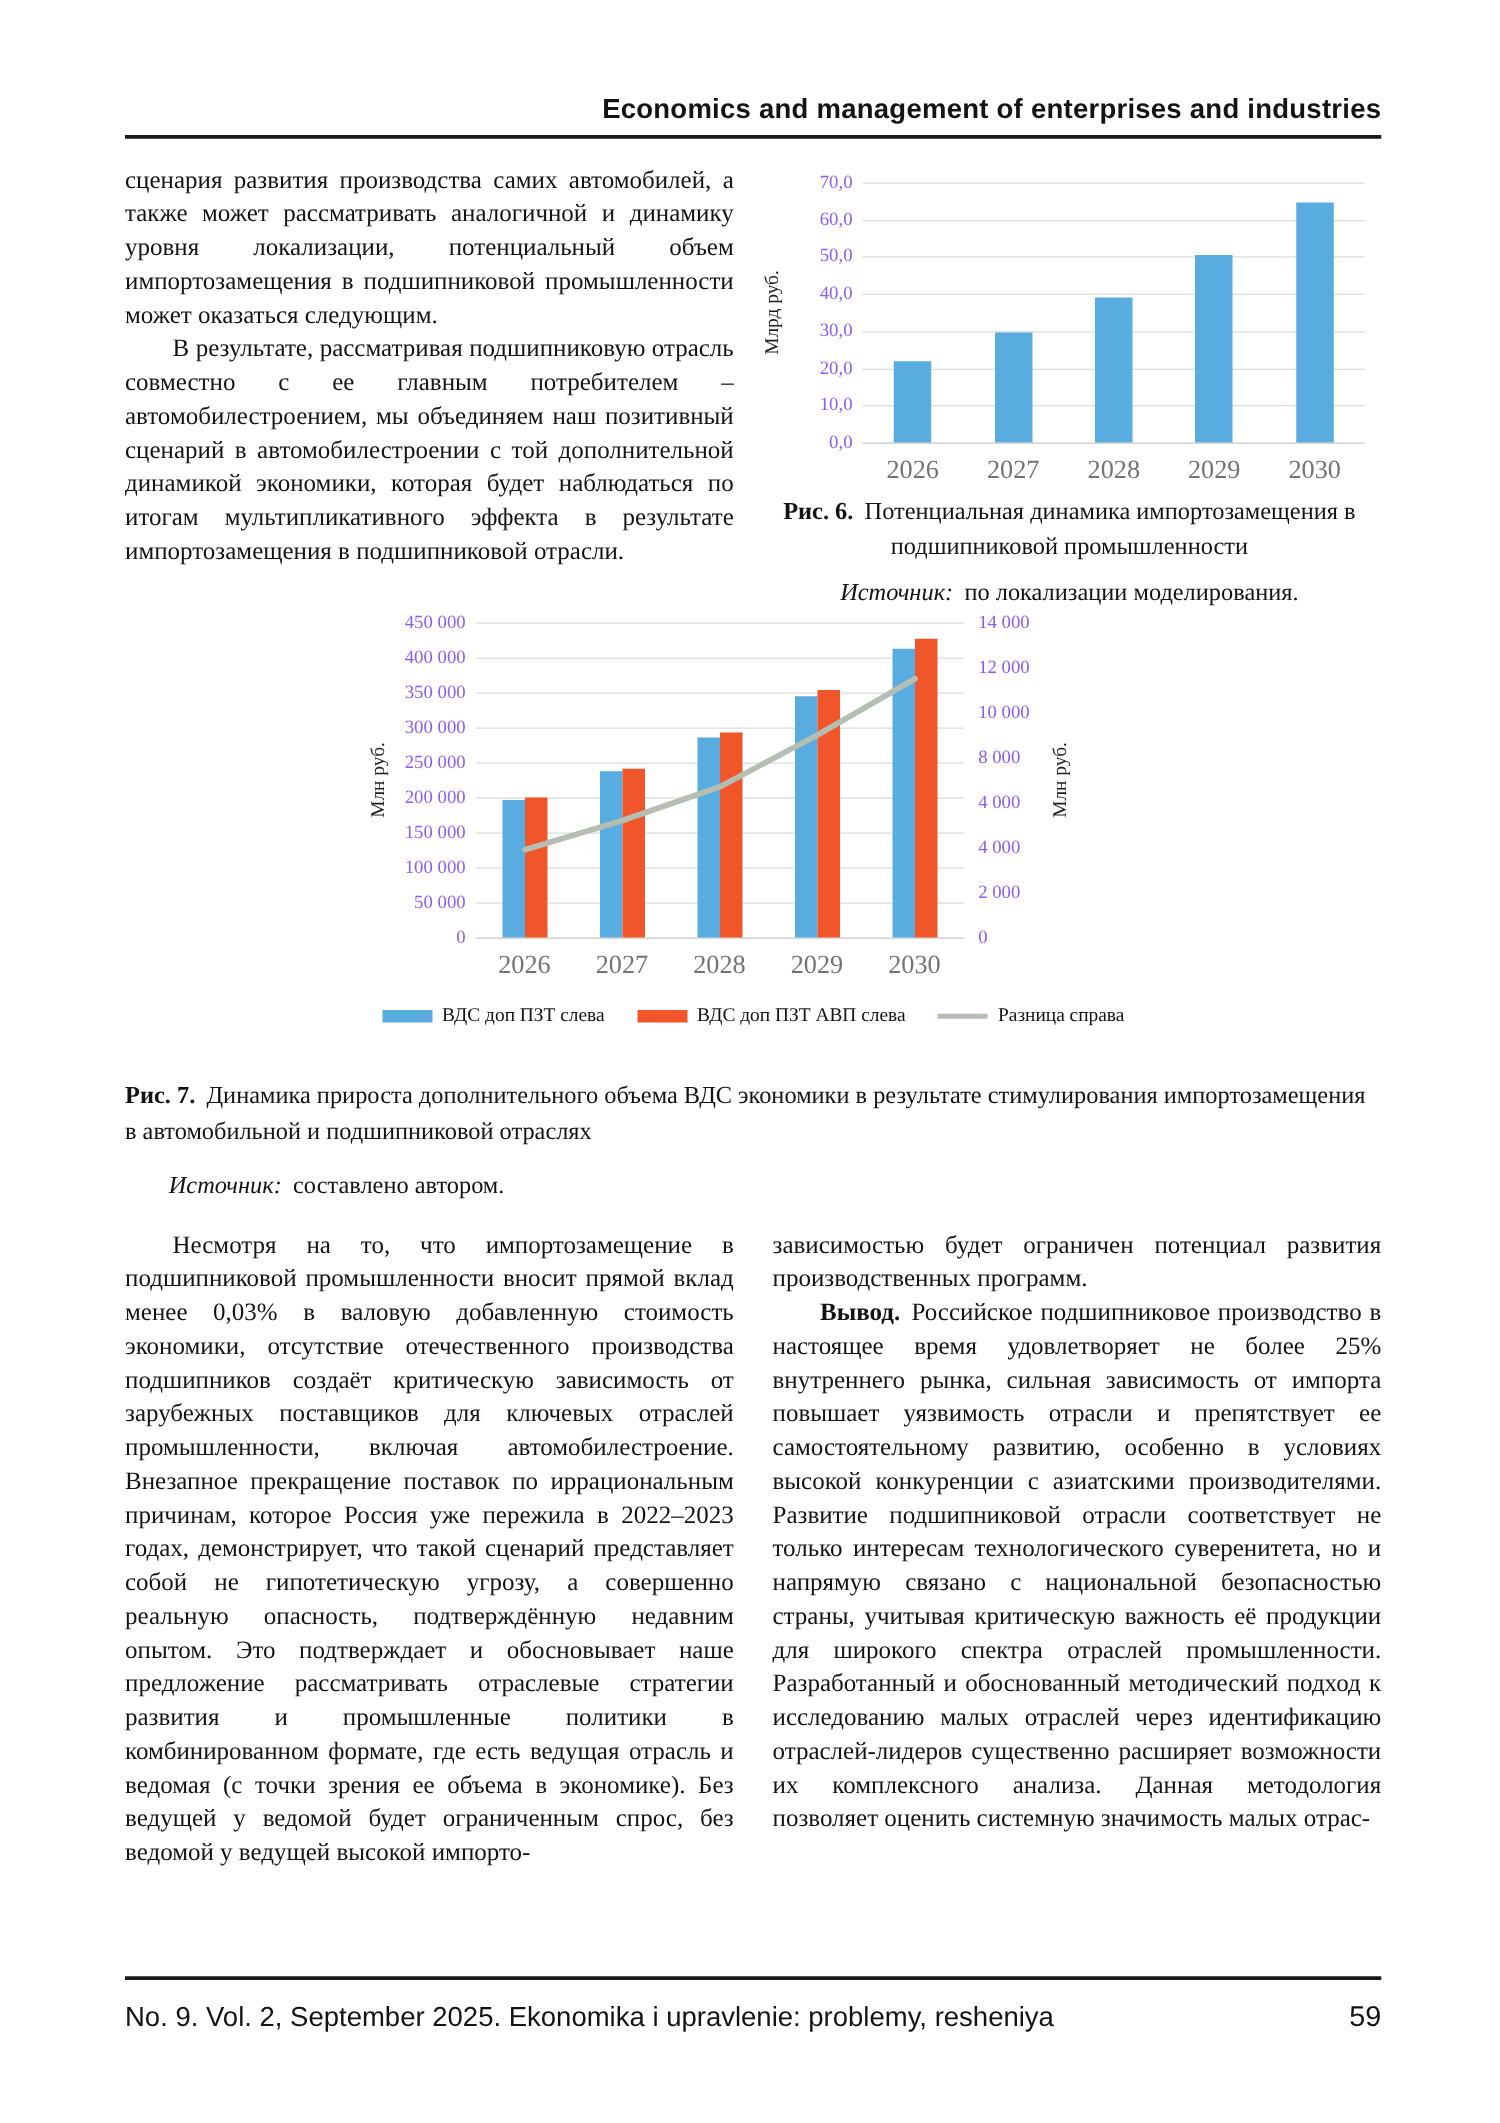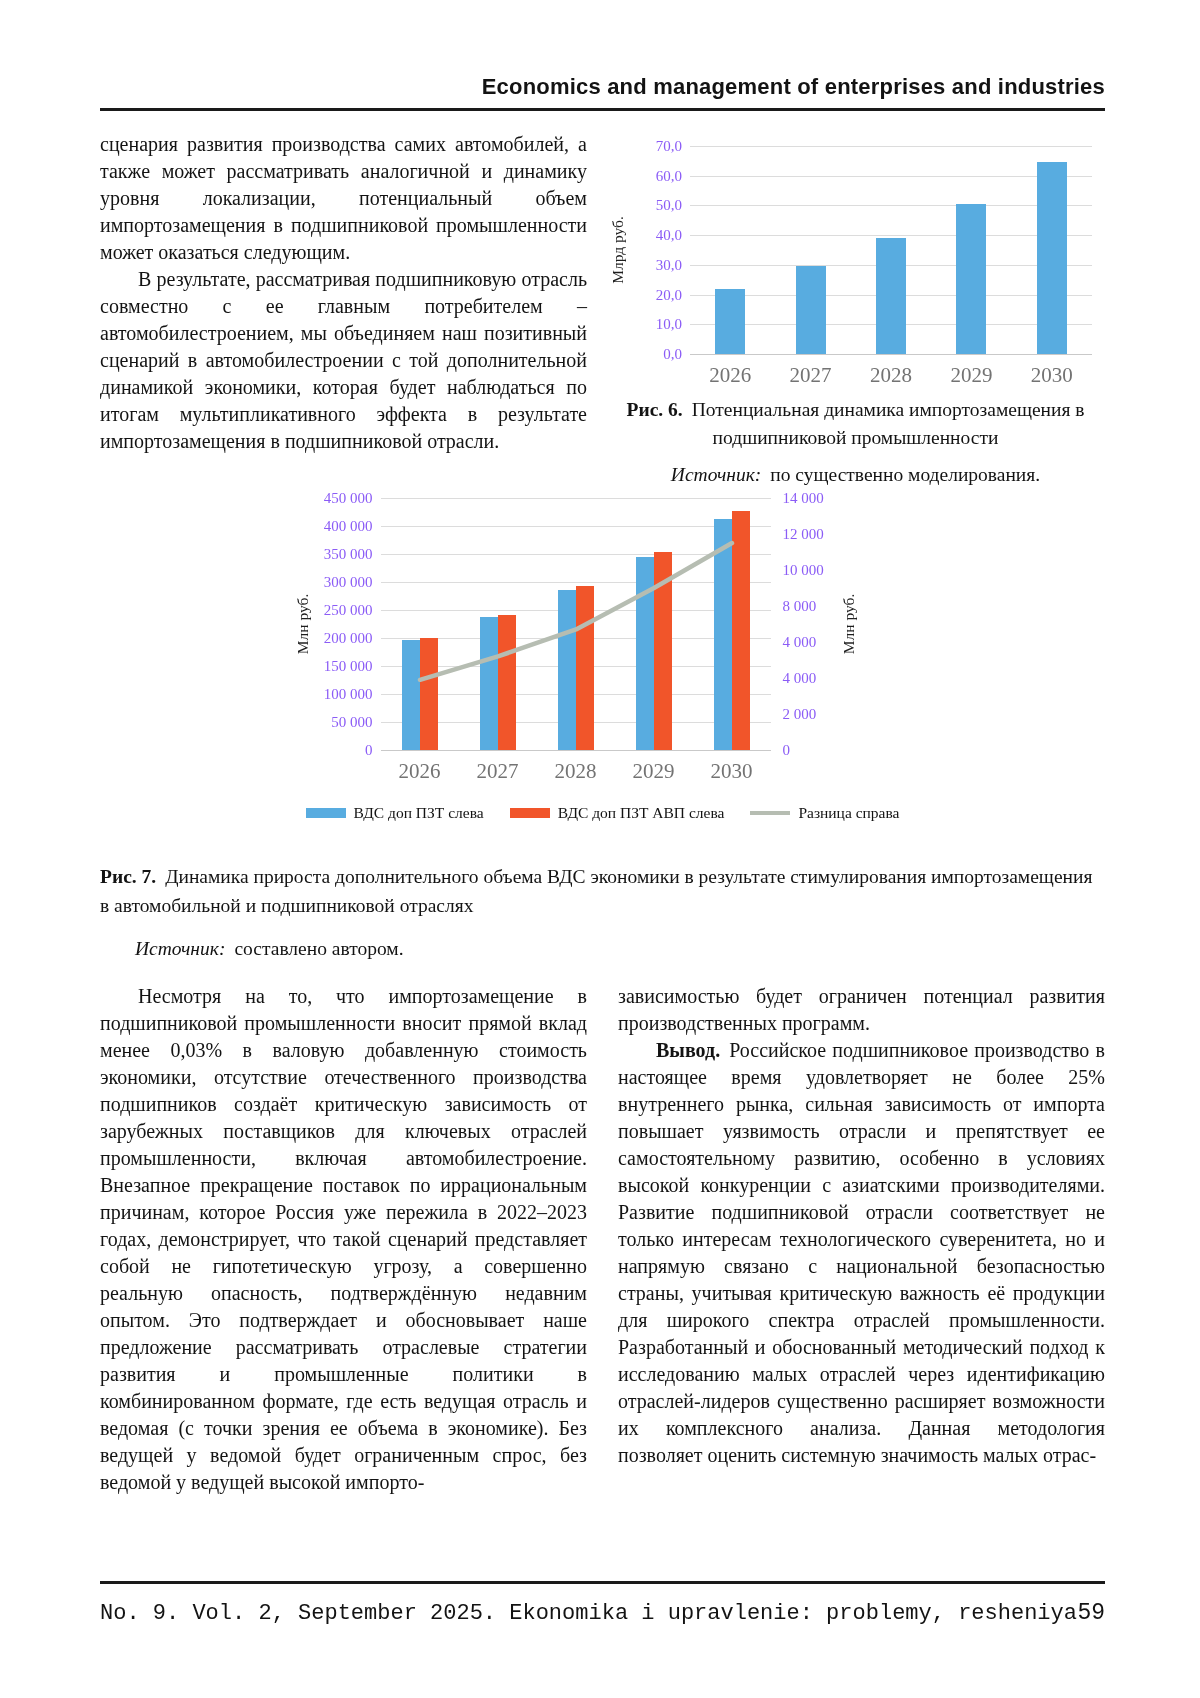--- a/index.html
+++ b/index.html
@@ -20,21 +20,21 @@
   .fig6{top:136px;left:606px;width:499px}
   .figcap{text-align:center;font-size:19.5px;line-height:28px;margin-top:10px}
   .figsrc{text-align:center;font-size:19.5px;margin-top:12px}
   .fig7{top:486px;left:100px;width:1005px}
   .fig7cap{top:862px;left:100px;width:1005px;text-align:left;font-size:19.5px;line-height:29px}
   .fig7src{top:938px;left:135px;font-size:19.5px}
   .col-bot-left{top:983px;left:100px;width:487px}
   .col-bot-right{top:983px;left:618px;width:487px}
   .footer-rule{top:1581px}
   .footer{top:1600px;left:100px;right:95px;display:flex;justify-content:space-between;align-items:center;
-          font-family:Liberation Mono, monospace;font-size:22px}
+          font-family:Liberation Sans, sans-serif;font-size:22px}
   .footer .pageno{font-size:23px}
   
   .chart{position:relative}
   #chart1{width:499px;height:250px}
   #chart2{width:620px;height:302px;margin:0 auto}
   .tick{position:absolute;font-size:15px;color:#8b5cf6;line-height:16px;white-space:nowrap}
   .grid{position:absolute;height:1px;background:#dcdcdc}
   .grid.base{background:#c9c9c9}
   .bar{position:absolute}
   .xlab{position:absolute;font-size:21px;color:#737373;text-align:center;white-space:nowrap}
@@ -85,21 +85,21 @@
         <div class="bar" style="left: 350.4px; width: 30px; top: 67.9429px; height: 150.057px; background: rgb(88, 172, 224);"></div>
         <div class="xlab" style="left: 335.4px; width: 60px; top: 227px;">2029</div>
         <div class="bar" style="left: 430.8px; width: 30px; top: 26.3429px; height: 191.657px; background: rgb(88, 172, 224);"></div>
         <div class="xlab" style="left: 415.8px; width: 60px; top: 227px;">2030</div>
         <div class="vlabel" style="left: 12px; top: 114px;">Млрд руб.</div>
       </div>
     <div class="figcap">
       <span class="bold lead">Рис. 6.</span><span>Потенциальная динамика импортозамещения в подшипниковой промышленности</span>
     </div>
     <div class="figsrc">
-      <span class="ital lead">Источник:</span><span>по существенно моделирования.</span>
+      <span class="ital lead">Источник:</span><span>по локализации моделирования.</span>
     </div>
   </div>
 
   <div class="abs fig7">
     <div id="chart2" class="chart">
         <div class="grid" style="left: 88px; width: 390px; top: 12px;"></div>
         <div class="tick" style="left: 14px; width: 66px; top: 4px; text-align: right;">450 000</div>
         <div class="grid" style="left: 88px; width: 390px; top: 40px;"></div>
         <div class="tick" style="left: 14px; width: 66px; top: 32px; text-align: right;">400 000</div>
         <div class="grid" style="left: 88px; width: 390px; top: 68px;"></div>

